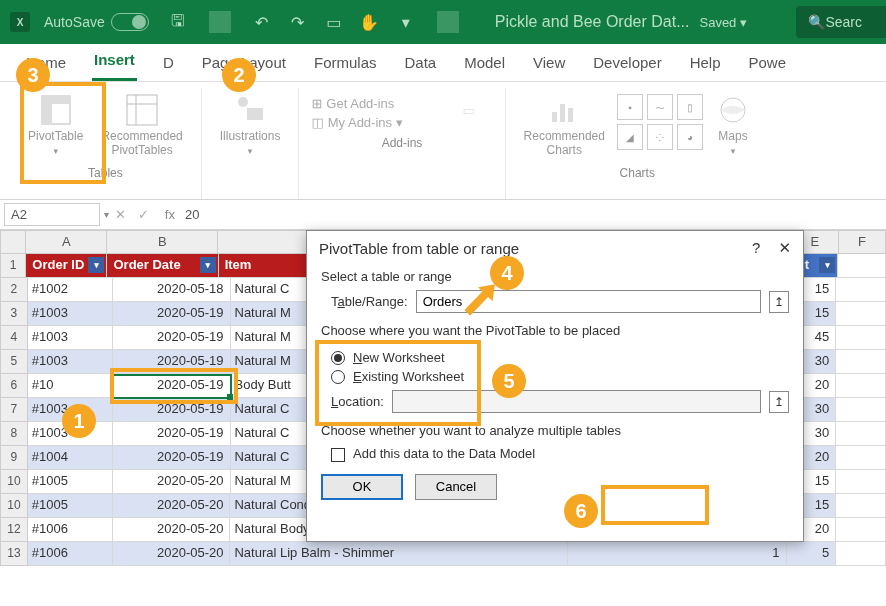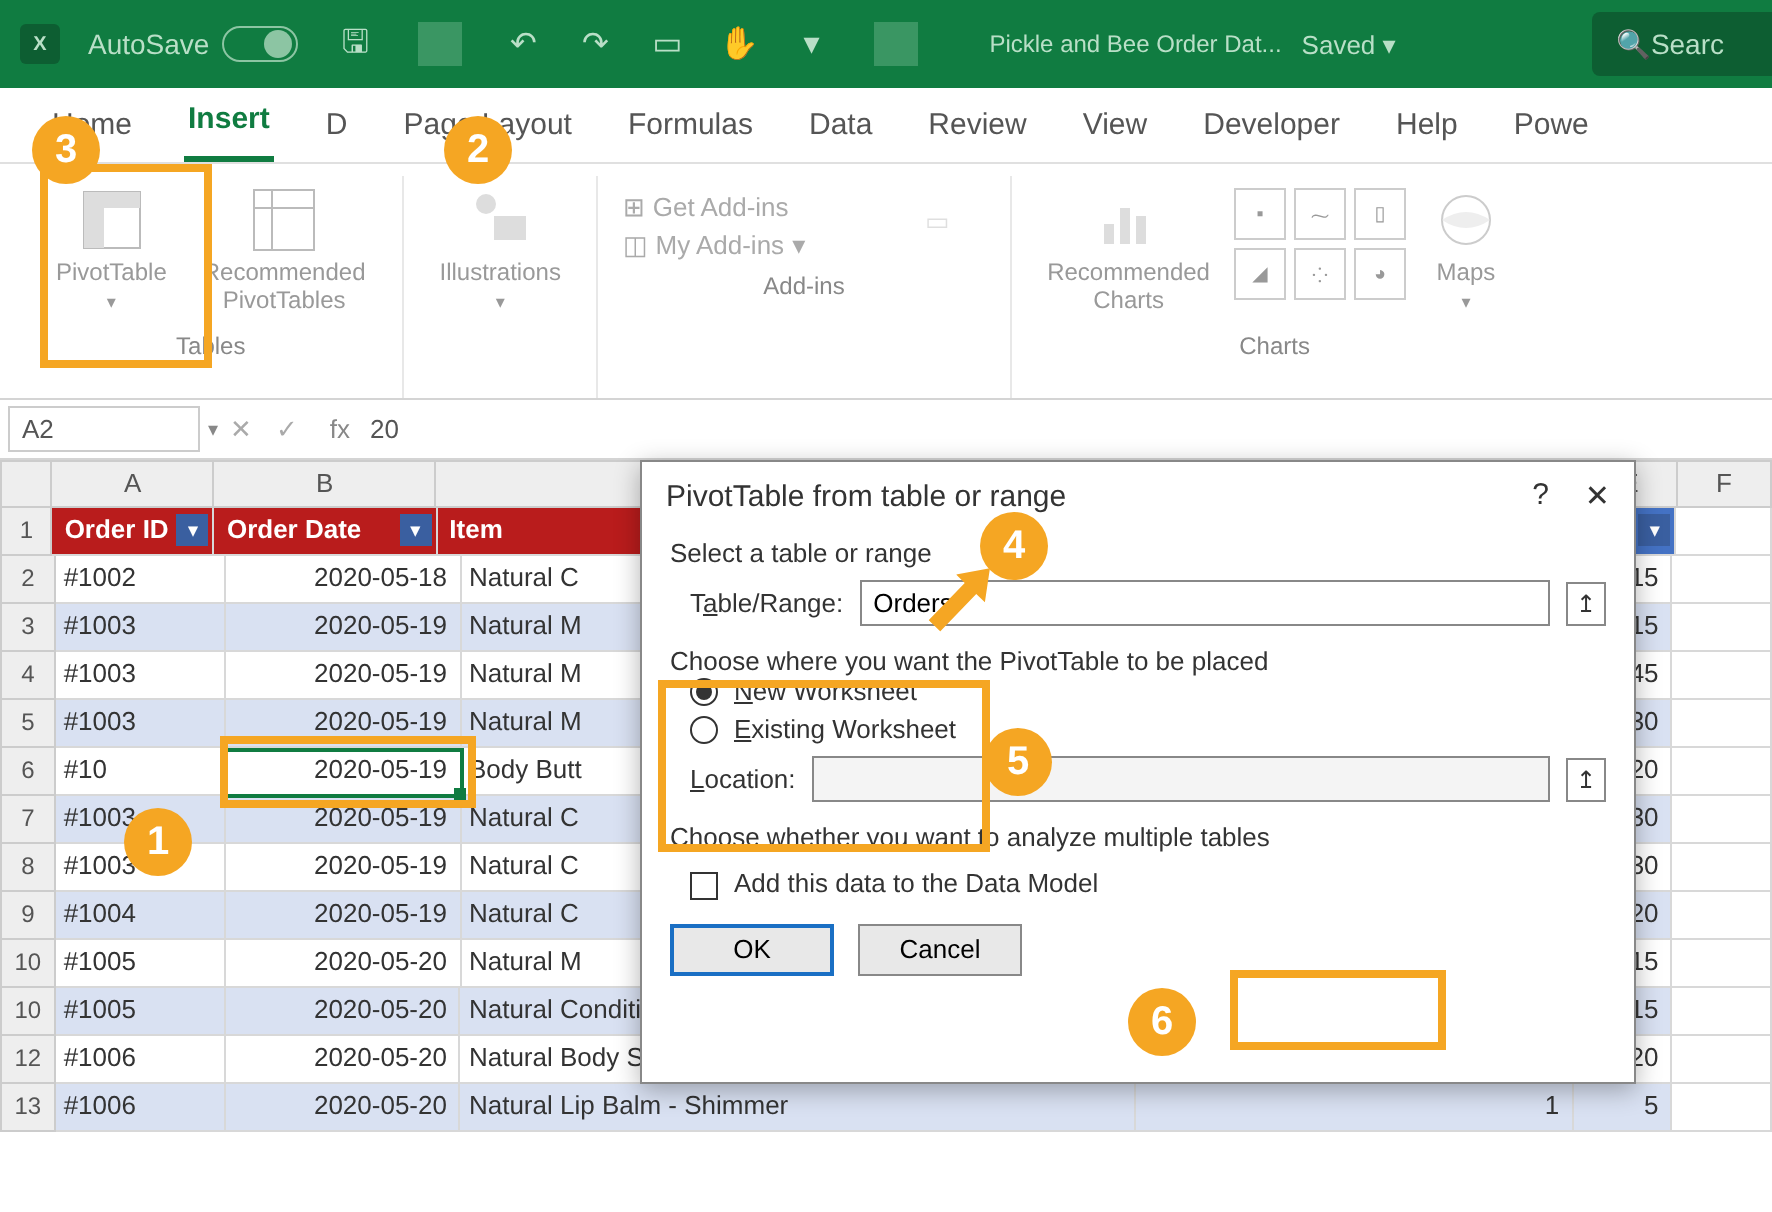--- a/index.html
+++ b/index.html
@@ -7,21 +7,21 @@
 
 
 .titlebar { height: 44px; background: #107c41; display: flex; align-items: center; padding: 0 10px; color: #b9dfc7; position: relative; }
 .titlebar .app-icon { width: 20px; height: 20px; background: #0d5e32; border-radius: 3px; display: flex; align-items: center; justify-content: center; color: #b9dfc7; font-weight: bold; font-size: 10px; }
 .titlebar .autosave { margin-left: 14px; font-size: 14px; }
 .titlebar .toggle { width: 38px; height: 18px; border: 1px solid #8cc5a3; border-radius: 10px; display: inline-block; margin-left: 6px; position: relative; vertical-align: middle; }
 .titlebar .toggle::after { content:""; position:absolute; right:2px; top:1px; width:14px; height:14px; border-radius:50%; background:#8cc5a3; }
 .titlebar .qat { display:flex; gap:14px; margin-left:18px; align-items:center; }
 .titlebar .qat span { width:22px; height:22px; display:flex; align-items:center; justify-content:center; font-size:16px; }
 .titlebar .sep { width:1px; height:22px; background:#3a9663; margin:0 6px; }
-.titlebar .filename { margin-left: 30px; font-size: 12px; }
+.titlebar .filename { margin-left: 30px; font-size: 16px; }
 .titlebar .saved { margin-left: 10px; font-size: 13px; }
 .titlebar .search { position:absolute; right:0; top:6px; width:90px; height:32px; background:#0d5e32; border-radius:4px 0 0 4px; display:flex; align-items:center; padding-left:12px; color:#b9dfc7; font-size:14px; }
 
 
 .tabs { height: 38px; background: #fff; display: flex; align-items: flex-end; padding: 0 20px 0 24px; gap: 24px; border-bottom: 1px solid #e0e0e0; color:#555; font-size:15px; }
 .tabs .tab { padding: 8px 2px 10px; cursor: pointer; }
 .tabs .tab.active { color:#107c41; border-bottom: 3px solid #107c41; font-weight:600; }
 
 
 .ribbon { height: 118px; background:#fff; border-bottom:1px solid #d4d4d4; display:flex; padding: 6px 10px 0; color:#999; position:relative; }
@@ -57,21 +57,21 @@
 .cell.A{width:86px} .cell.B{width:118px;text-align:right;padding-right:6px;} .cell.C{width:340px} .cell.num{width:50px;text-align:right;padding-right:6px;}
 .thead .cell { background:#b91c1c; color:#fff; font-weight:600; position:relative; text-align:left; padding-left:6px;}
 .thead .cell .drop { position:absolute; right:2px; top:3px; width:16px; height:16px; background:#3a5fa0; color:#fff; font-size:9px; display:flex; align-items:center; justify-content:center; }
 .row.band .cell { background:#d9e1f2; }
 .row.band .cell.num {background:#d9e1f2;}
 .selcell { position:absolute; left:112px; top:144px; width:120px; height:25px; border:2px solid #107c41; z-index:4; pointer-events:none;}
 .selcell::after{content:"";position:absolute;right:-3px;bottom:-3px;width:6px;height:6px;background:#107c41;}
 .selbox { position:absolute; left:110px; top:138px; width:128px; height:36px; border:4px solid #f5a623; z-index:5; pointer-events:none;}
 
 
-.dialog { position:absolute; left:320px; top:230px; width:498px; height:312px; background:#fff; border:1px solid #888; box-shadow:0 3px 12px rgba(0,0,0,.3); z-index:10; font-size:13px; color:#333; }
+.dialog { position:absolute; left:306px; top:230px; width:498px; height:312px; background:#fff; border:1px solid #888; box-shadow:0 3px 12px rgba(0,0,0,.3); z-index:10; font-size:13px; color:#333; }
 .dialog .dtitle { display:flex; justify-content:space-between; align-items:center; padding:8px 12px; font-size:15px; }
 .dialog .dtitle .dctl { display:flex; gap:18px; font-size:15px; }
 .dialog .dbody { padding: 4px 14px; }
 .dialog .sect { margin-top:10px; }
 .dialog .row-f { display:flex; align-items:center; gap:8px; margin-top:6px;justify-content:center; }
 .dialog input[type=text] { border:1px solid #888; padding:3px 6px; font-size:13px; }
 .dialog .range-in { flex:1; }
 .dialog .pick { width:20px; height:22px; border:1px solid #888; display:flex; align-items:center; justify-content:center; font-size:12px; }
 .dialog .radio { display:flex; align-items:center; gap:8px; margin:4px 0; }
 .dialog .radio .r { width:14px; height:14px; border:1.5px solid #333; border-radius:50%; display:flex; align-items:center; justify-content:center; }
@@ -112,21 +112,21 @@
   <div class="search">🔍 <span>Searc</span></div>
 </div>
 
 <div class="tabs">
   <div class="tab">Home</div>
   <div class="tab active">Insert</div>
   <div class="tab">D</div>
   <div class="tab">Page Layout</div>
   <div class="tab">Formulas</div>
   <div class="tab">Data</div>
-  <div class="tab">Review</div>
+  <div class="tab">Model</div>
   <div class="tab">View</div>
   <div class="tab">Developer</div>
   <div class="tab">Help</div>
   <div class="tab">Powe</div>
 </div>
 <div class="insert-box"></div>
 
 <div class="ribbon">
   <div class="pivotbox"></div>
   <div class="rgroup">
@@ -374,21 +374,21 @@
     </span>
   </div>
   <div class="dbody">
     <div>Select a table or range</div>
     <div class="row-f sect">
       <span style="margin-left:10px"><span>T</span><span class="und">a</span><span>ble/Range:</span></span>
       <input type="text" class="range-in" value="Orders" style="">
       <div class="pick">↥</div>
     </div>
     <div class="sect">Choose where you want the PivotTable to be placed</div>
-    <div class="radio" style="margin-left:10px;margin-top:0">
+    <div class="radio" style="margin-left:10px;margin-top:12px">
       <span class="r sel"></span>
         <span><span class="und">N</span><span>ew Worksheet</span></span>
     </div>
     <div class="radio" style="margin-left:10px">
       <span class="r"></span>
         <span><span class="und">E</span><span>xisting Worksheet</span></span>
     </div>
     <div class="row-f" style="margin-left:10px">
       <span><span class="und">L</span><span>ocation:</span></span>
       <input type="text" class="range-in" style="background: rgb(244, 244, 244);">

